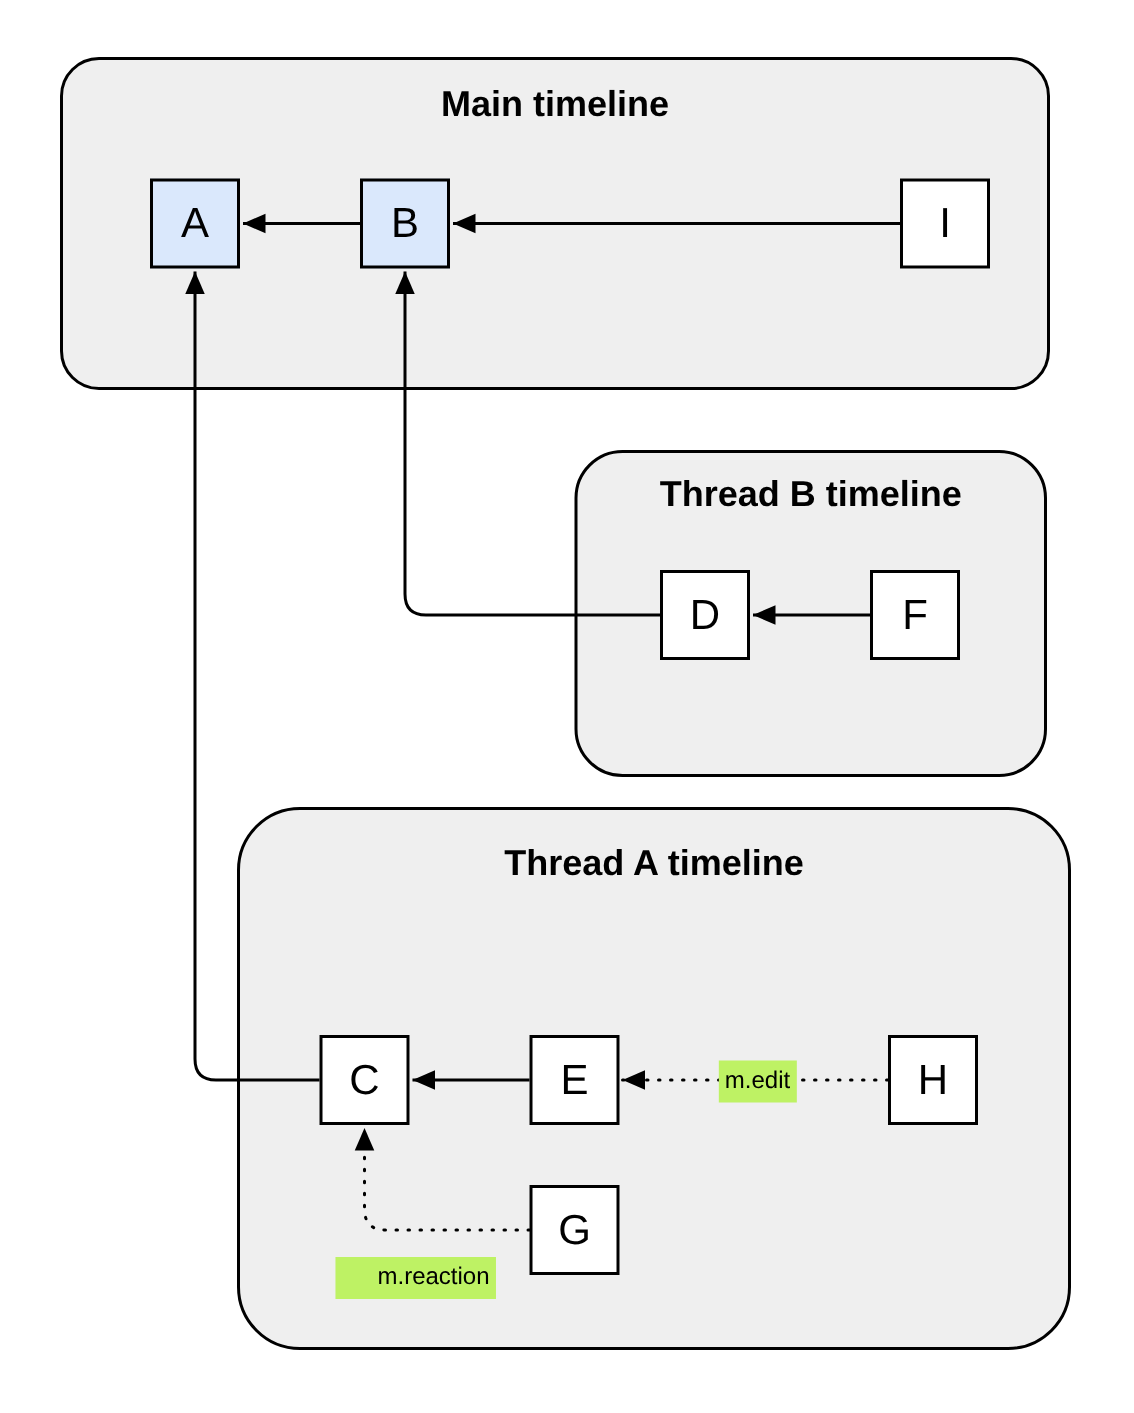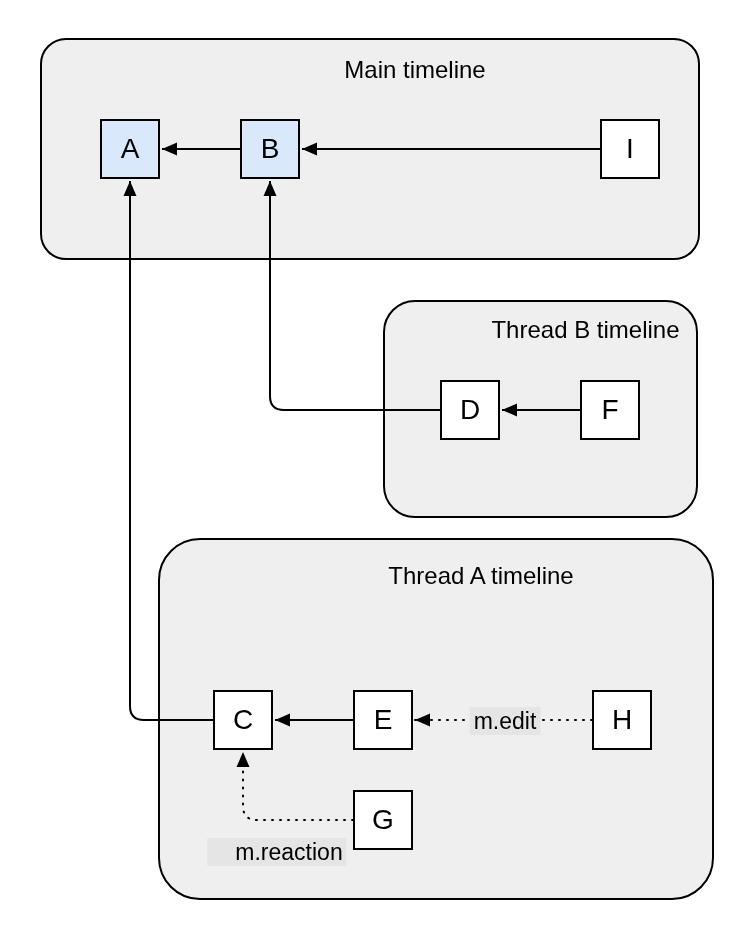--- a/index.html
+++ b/index.html
@@ -17,26 +17,25 @@
   }
   .group {
     position: absolute;
     background: var(--group-fill, #efefef);
     border: 2px solid var(--stroke-color, #000000);
     box-sizing: border-box;
   }
   .group-title {
     position: absolute;
     font-size: 24px;
-    font-weight: normal;
+    font-weight: bold;
     color: #000000;
     text-align: center;
     line-height: 28px;
     pointer-events: none;
-    padding-left: 45px;
   }
   .node {
     position: absolute;
     width: 60px;
     height: 60px;
     box-sizing: border-box;
     background: var(--node-fill, #ffffff);
     border: 2px solid var(--stroke-color, #000000);
     display: flex;
     align-items: center;
@@ -51,23 +50,23 @@
     position: absolute;
     left: 0;
     top: 0;
     width: 756px;
     height: 942px;
     pointer-events: none;
   }
   .edge-label {
     position: absolute;
     transform: translate(-50%, -50%);
-    background: #e5e5e5;
+    background: #bef264;
     color: #000000;
-    font-size: 23px;
+    font-size: 16px;
     line-height: 26px;
     padding: 1px 4px;
     white-space: nowrap;
   }
 </style>
 </head>
 <body>
 
 <div class="canvas">
 

